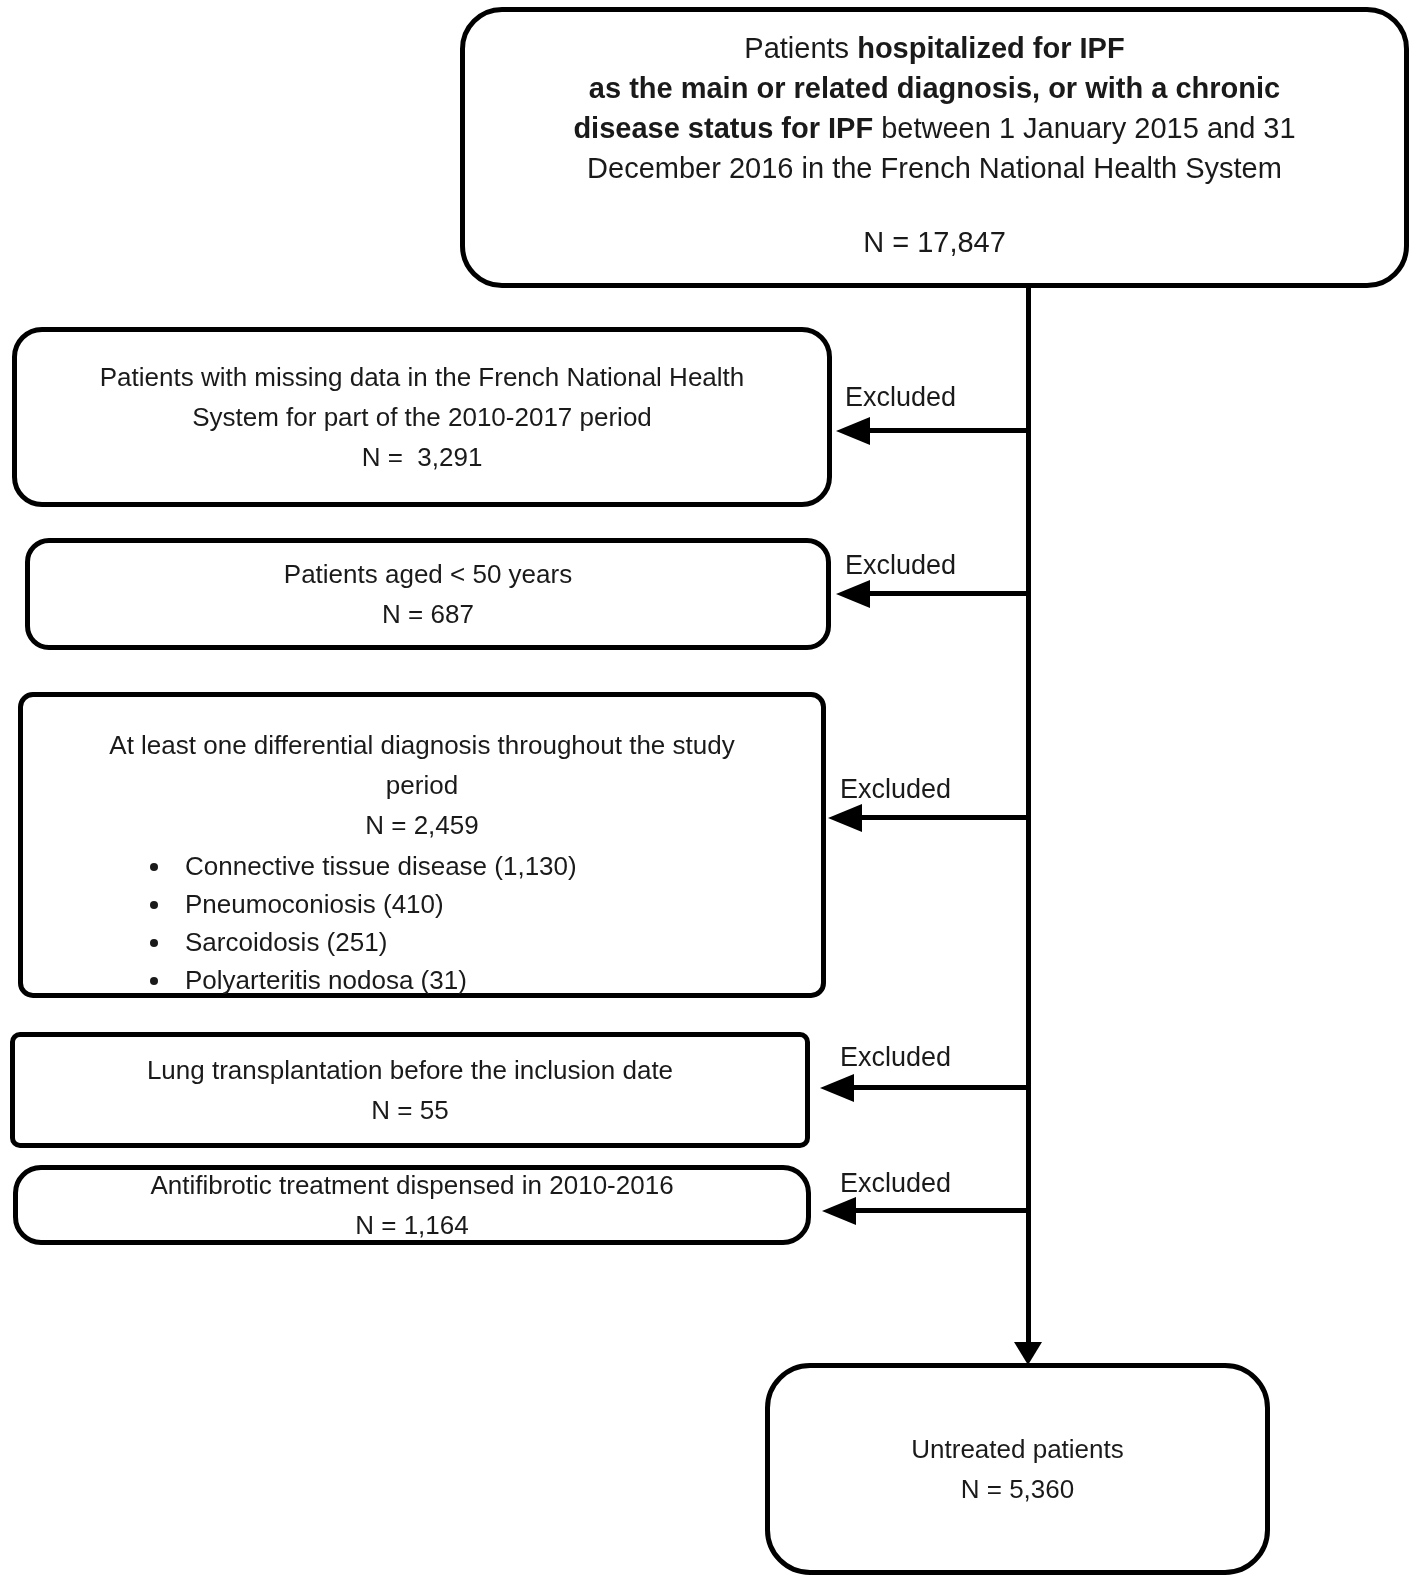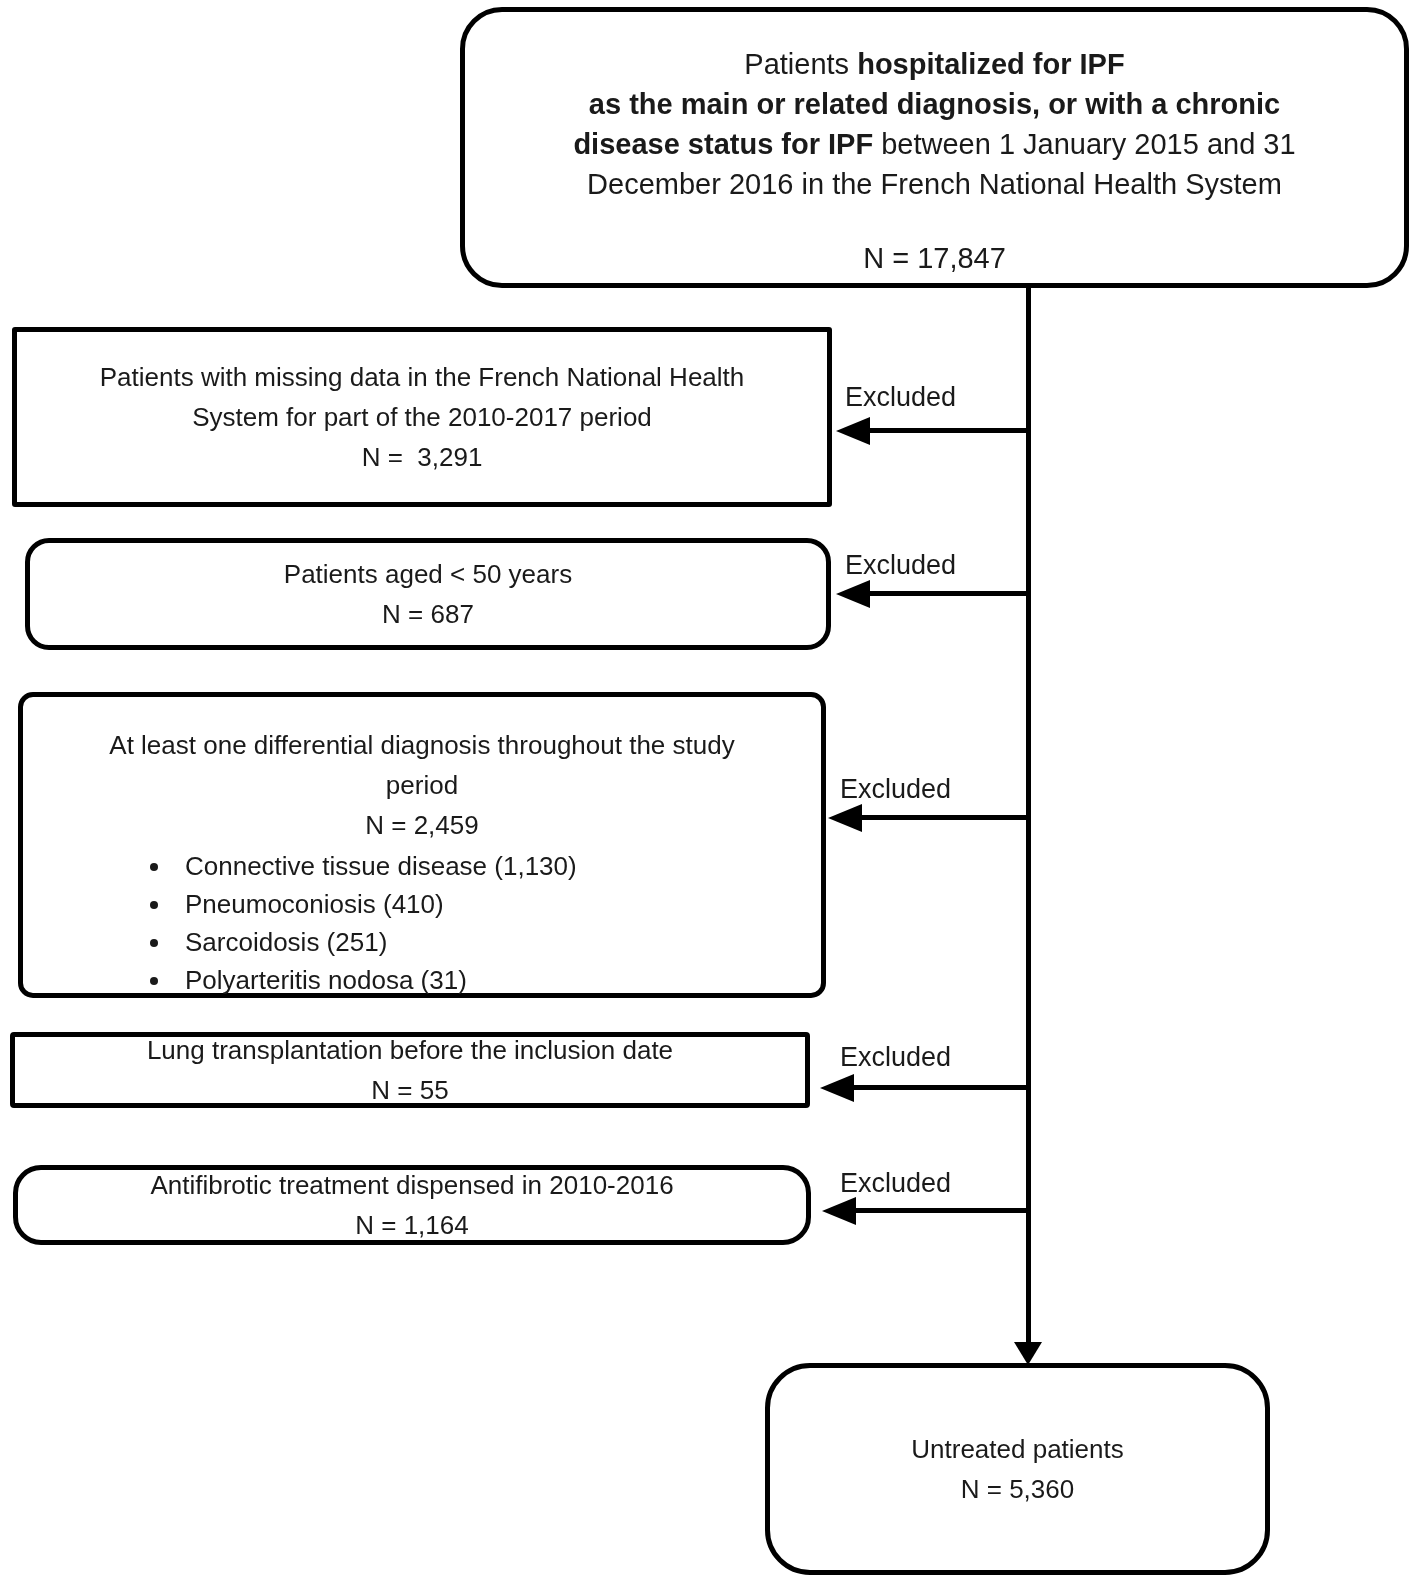--- a/index.html
+++ b/index.html
@@ -19,21 +19,21 @@
     background: #ffffff;
     display: flex;
     flex-direction: column;
     align-items: center;
     justify-content: center;
     text-align: center;
   }
   .txt { font-size: 26px; line-height: 40px; }
   .big { font-size: 29px; line-height: 40px; }
   .nline { white-space: pre-wrap; }
-  .top-box { justify-content: flex-start; padding-top: 32px; }
+  .top-box { justify-content: flex-start; padding-top: 16px; }
   .top-box .nline { margin-top: 34px; }
   .diffbox { justify-content: flex-start; padding-top: 28px; }
   .bullets {
     margin: 2px 0 0 0;
     padding: 0 16px 0 150px;
     text-align: left;
     align-self: stretch;
     list-style: disc;
   }
   .bullets li {
@@ -86,21 +86,21 @@
       <b>as the main or related diagnosis, or with a chronic</b><br>
       <b>disease status for IPF</b><span> between 1 January 2015 and 31</span><br>
       <span>December 2016 in the French National Health System</span>
     </div>
     <div class="txt big nline">N = 17,847</div>
   </div>
 
   <div class="trunk" style="left:1026px; top:288px; width:5px; height:1056px;"></div>
   <div class="down-arrowhead" style="left:1014px; top:1342px;"></div>
 
-  <div class="fbox" style="left:12px; top:327px; width:820px; height:180px; border-radius:3px;">
+  <div class="fbox" style="left:12px; top:327px; width:820px; height:180px; border-radius:30px;">
     <div class="txt">Patients with missing data in the French National Health</div>
     <div class="txt">System for part of the 2010-2017 period</div>
     <div class="txt nline">N =  3,291</div>
   </div>
   <div class="excluded-label" style="left:845px; top:380px;">Excluded</div>
   <div class="h-arrow" style="left:836px; top:415px; width:195px;">
     <div class="head"></div>
     <div class="shaft"></div>
   </div>
 
@@ -124,21 +124,21 @@
       <li>Sarcoidosis (251)</li>
       <li>Polyarteritis nodosa (31)</li>
     </ul>
   </div>
   <div class="excluded-label" style="left:840px; top:772px;">Excluded</div>
   <div class="h-arrow" style="left:828px; top:802px; width:203px;">
     <div class="head"></div>
     <div class="shaft"></div>
   </div>
 
-  <div class="fbox" style="left:10px; top:1032px; width:800px; height:76px; border-radius:4px;">
+  <div class="fbox" style="left:10px; top:1032px; width:800px; height:116px; border-radius:10px;">
     <div class="txt">Lung transplantation before the inclusion date</div>
     <div class="txt nline">N = 55</div>
   </div>
   <div class="excluded-label" style="left:840px; top:1040px;">Excluded</div>
   <div class="h-arrow" style="left:820px; top:1072px; width:211px;">
     <div class="head"></div>
     <div class="shaft"></div>
   </div>
 
   <div class="fbox" style="left:13px; top:1165px; width:798px; height:80px; border-radius:28px;">

